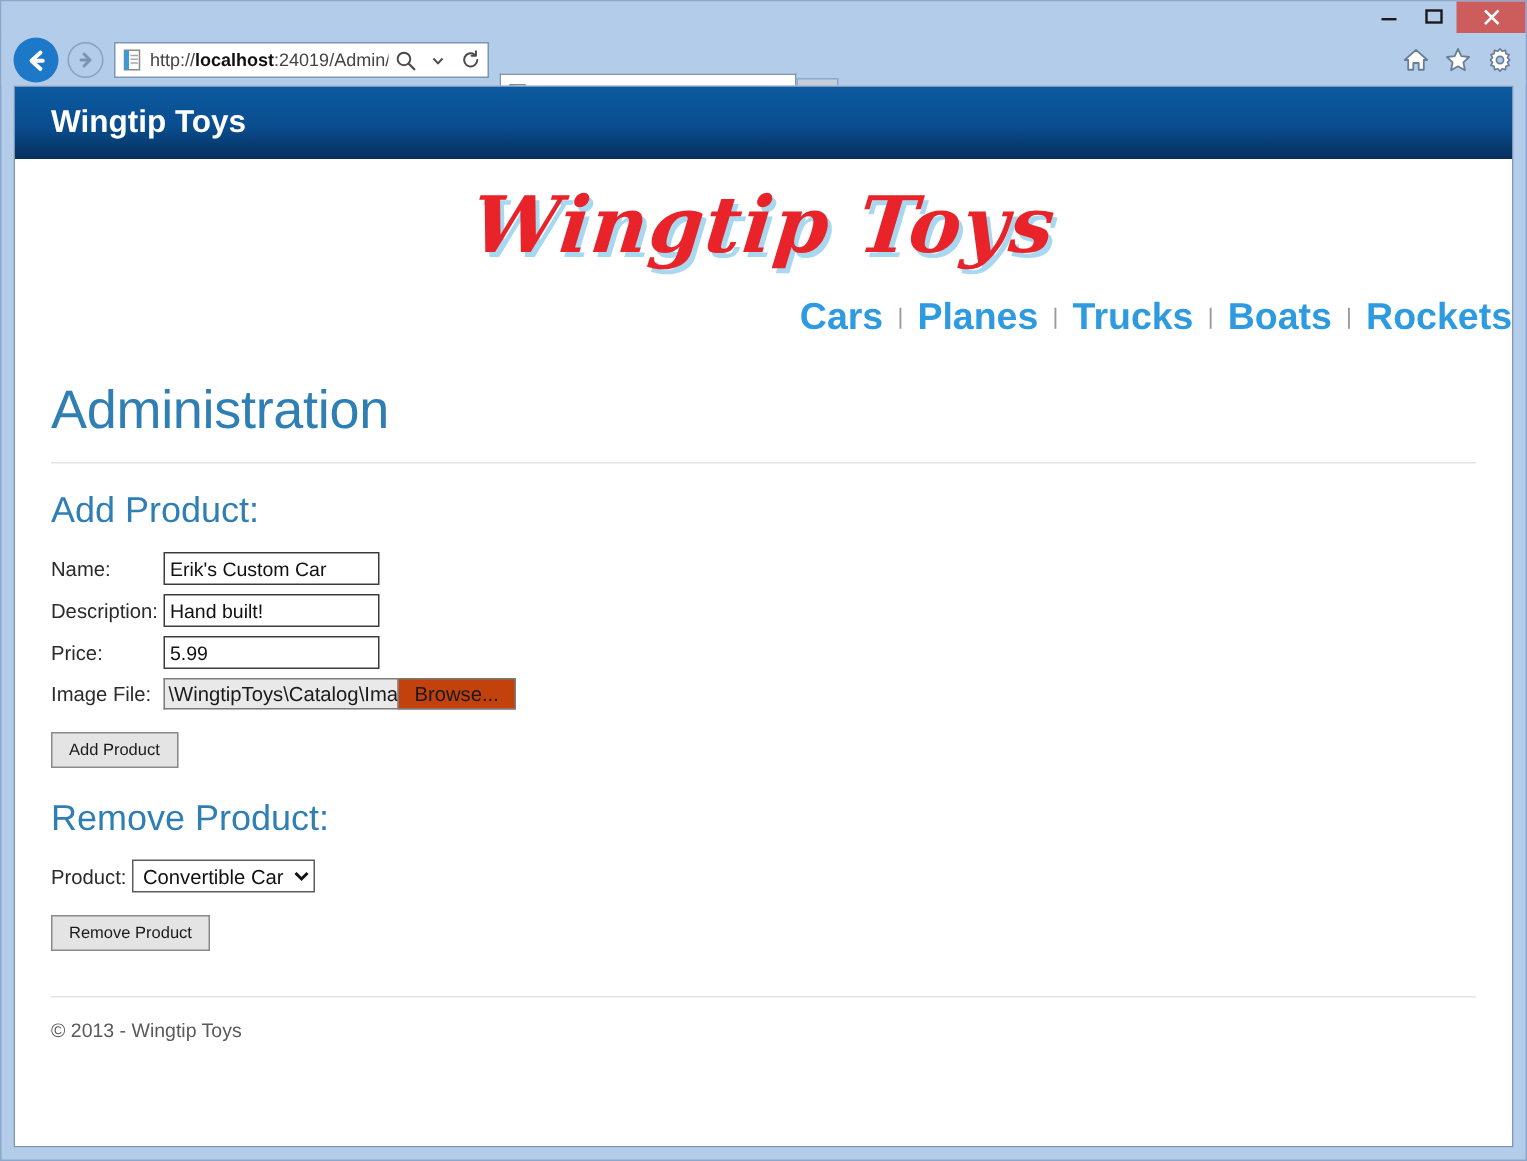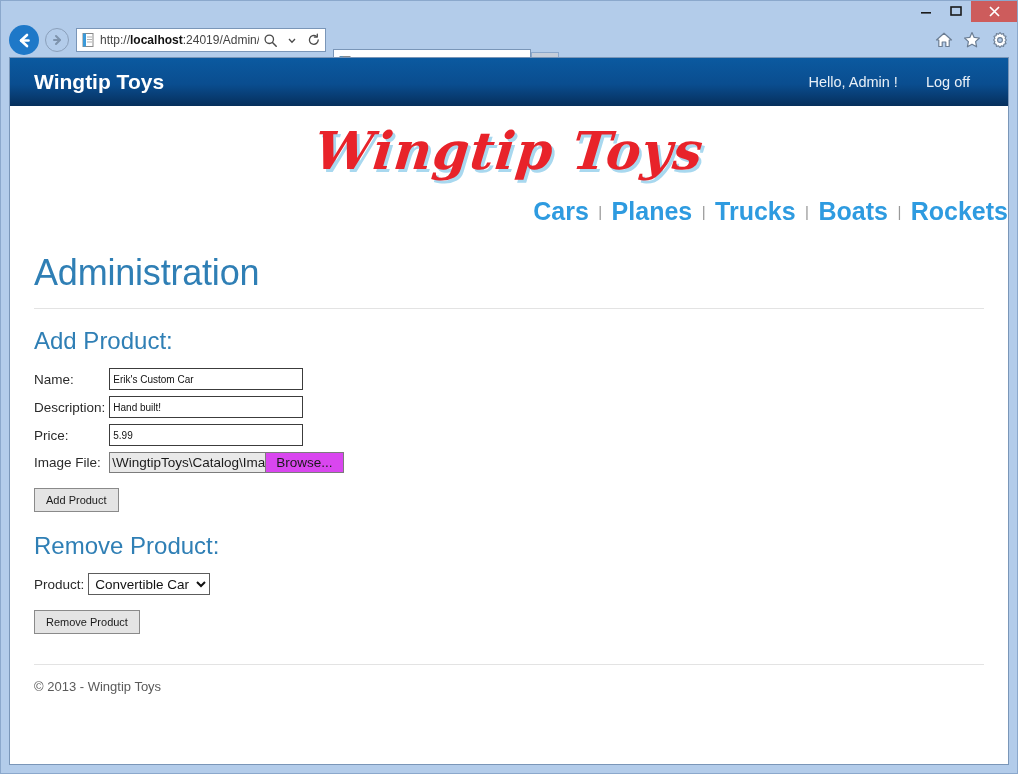--- a/index.html
+++ b/index.html
@@ -183,37 +183,37 @@
     font-size: 13.5px; color: #2b2b2b; padding: 3px 4px 3px 0;
     white-space: nowrap;
   }
   .fcell-input { padding: 3px 0; }
   select.ctl {
     font-family: "Liberation Sans", sans-serif; font-size: 13.5px;
     height: 22px; border: 1px solid #5c5c5c; background: #fff;
     color: #111; padding: 1px 2px;
   }
   input.ctl {
-    font-family: "Liberation Sans", sans-serif; font-size: 10px;
-    width: 194px; height: 22px;
+    font-family: "Liberation Sans", sans-serif; font-size: 13px;
+    width: 144px; height: 22px;
     border: 1px solid #3c3c3c; background: #fff; color: #111;
     padding: 1px 3px;
   }
   .fileinput {
     display: inline-flex; align-items: flex-start;
   }
   .filepath {
     width: 156px; height: 21px; background: #e9e9e9;
     border: 1px solid #7c7c7c; border-right: none;
     font-size: 13.5px; color: #1a1a1a; line-height: 19px;
     overflow: hidden; white-space: nowrap; padding-left: 2px;
   }
   .browse-btn {
     height: 21px; padding: 0 10px;
-    background: #d946ef; border: 1px solid #7c7c7c;
+    background: #c2410c; border: 1px solid #7c7c7c;
     font-size: 13.5px; color: #1a1a1a; line-height: 19px;
     cursor: pointer;
   }
   button.action {
     font-family: "Liberation Sans", sans-serif; font-size: 11px;
     background: #e4e4e4; border: 1px solid #8a8a8a;
     color: #1a1a1a; padding: 5px 11px; margin-top: 12px;
     cursor: pointer;
   }
   #remove-section { margin-top: 20px; }
@@ -323,24 +323,20 @@
           <circle cx="9" cy="9" r="2.4" fill="#b3ccea" stroke="#6b7d93" stroke-width="1.1"></circle>
         </svg>
       </span>
     </div>
   </div>
 
   <div id="viewport">
 
     <div id="sitenav">
       <a id="brand">Wingtip Toys</a>
-      <div id="navright">
-        <a class="navlink">Hello, Admin !</a>
-        <a class="navlink">Log off</a>
-      </div>
     </div>
 
     <div id="logo-wrap">
       <span id="logo">Wingtip Toys</span>
     </div>
 
     <div id="catnav">
       <a class="catlink">Cars</a>
       <span class="catsep">|</span>
       <a class="catlink">Planes</a>

